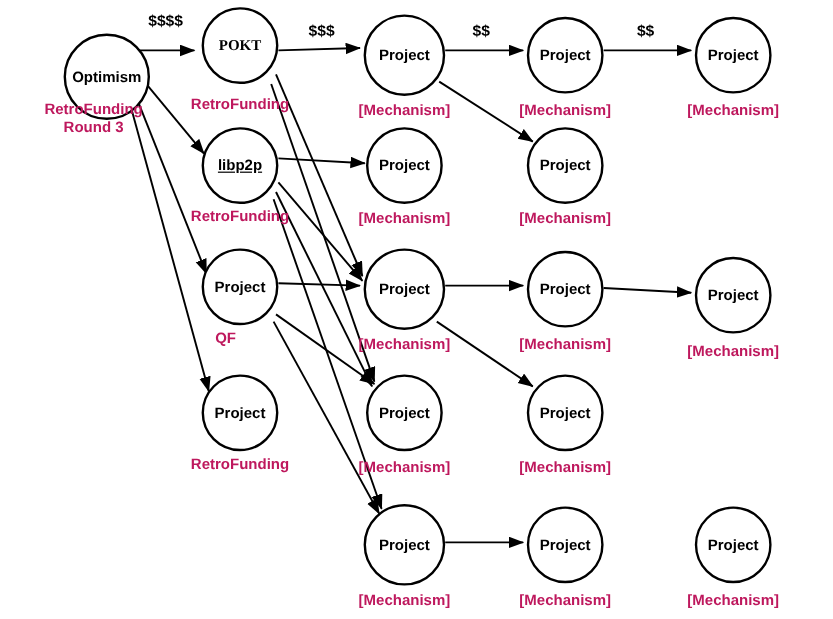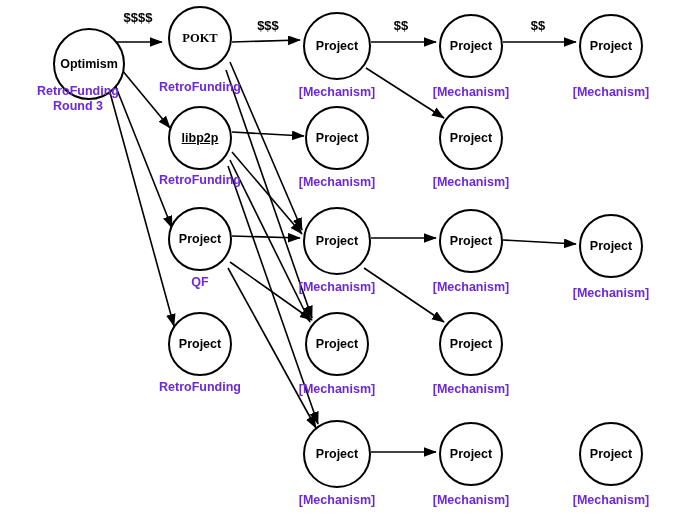--- a/index.html
+++ b/index.html
@@ -38,21 +38,21 @@
     font-weight: bold;
     color: #000000;
     text-align: center;
     line-height: 1.15;
     white-space: pre-line;
   }
   .caption {
     position: absolute;
     font-size: 12.5px;
     font-weight: bold;
-    color: #6d28d9;
+    color: #be185d;
     text-align: center;
     line-height: 1.2;
     white-space: pre-line;
   }
   .edge-label {
     position: absolute;
     font-size: 13px;
     font-weight: bold;
     color: #000000;
     text-align: center;
@@ -147,21 +147,21 @@
       </div>
       <div class="node" style="left: 579px; top: 422px; width: 64px; height: 64px;">
         <span class="node-label">Project</span>
       </div>
     </div>
   <div id="caption-layer">
       <div class="caption" style="left: 18px; top: 84px; width: 120px;">RetroFunding
 Round 3</div>
       <div class="caption" style="left: 140px; top: 80px; width: 120px;">RetroFunding</div>
       <div class="caption" style="left: 140px; top: 173px; width: 120px;">RetroFunding</div>
-      <div class="caption" style="left: 140px; top: 275px; width: 120px;">QF</div>
+      <div class="caption" style="left: 128px; top: 275px; width: 120px;">QF</div>
       <div class="caption" style="left: 140px; top: 380px; width: 120px;">RetroFunding</div>
       <div class="caption" style="left: 277px; top: 85px; width: 120px;">[Mechanism]</div>
       <div class="caption" style="left: 277px; top: 175px; width: 120px;">[Mechanism]</div>
       <div class="caption" style="left: 277px; top: 280px; width: 120px;">[Mechanism]</div>
       <div class="caption" style="left: 277px; top: 382px; width: 120px;">[Mechanism]</div>
       <div class="caption" style="left: 277px; top: 493px; width: 120px;">[Mechanism]</div>
       <div class="caption" style="left: 411px; top: 85px; width: 120px;">[Mechanism]</div>
       <div class="caption" style="left: 411px; top: 175px; width: 120px;">[Mechanism]</div>
       <div class="caption" style="left: 411px; top: 280px; width: 120px;">[Mechanism]</div>
       <div class="caption" style="left: 411px; top: 382px; width: 120px;">[Mechanism]</div>

